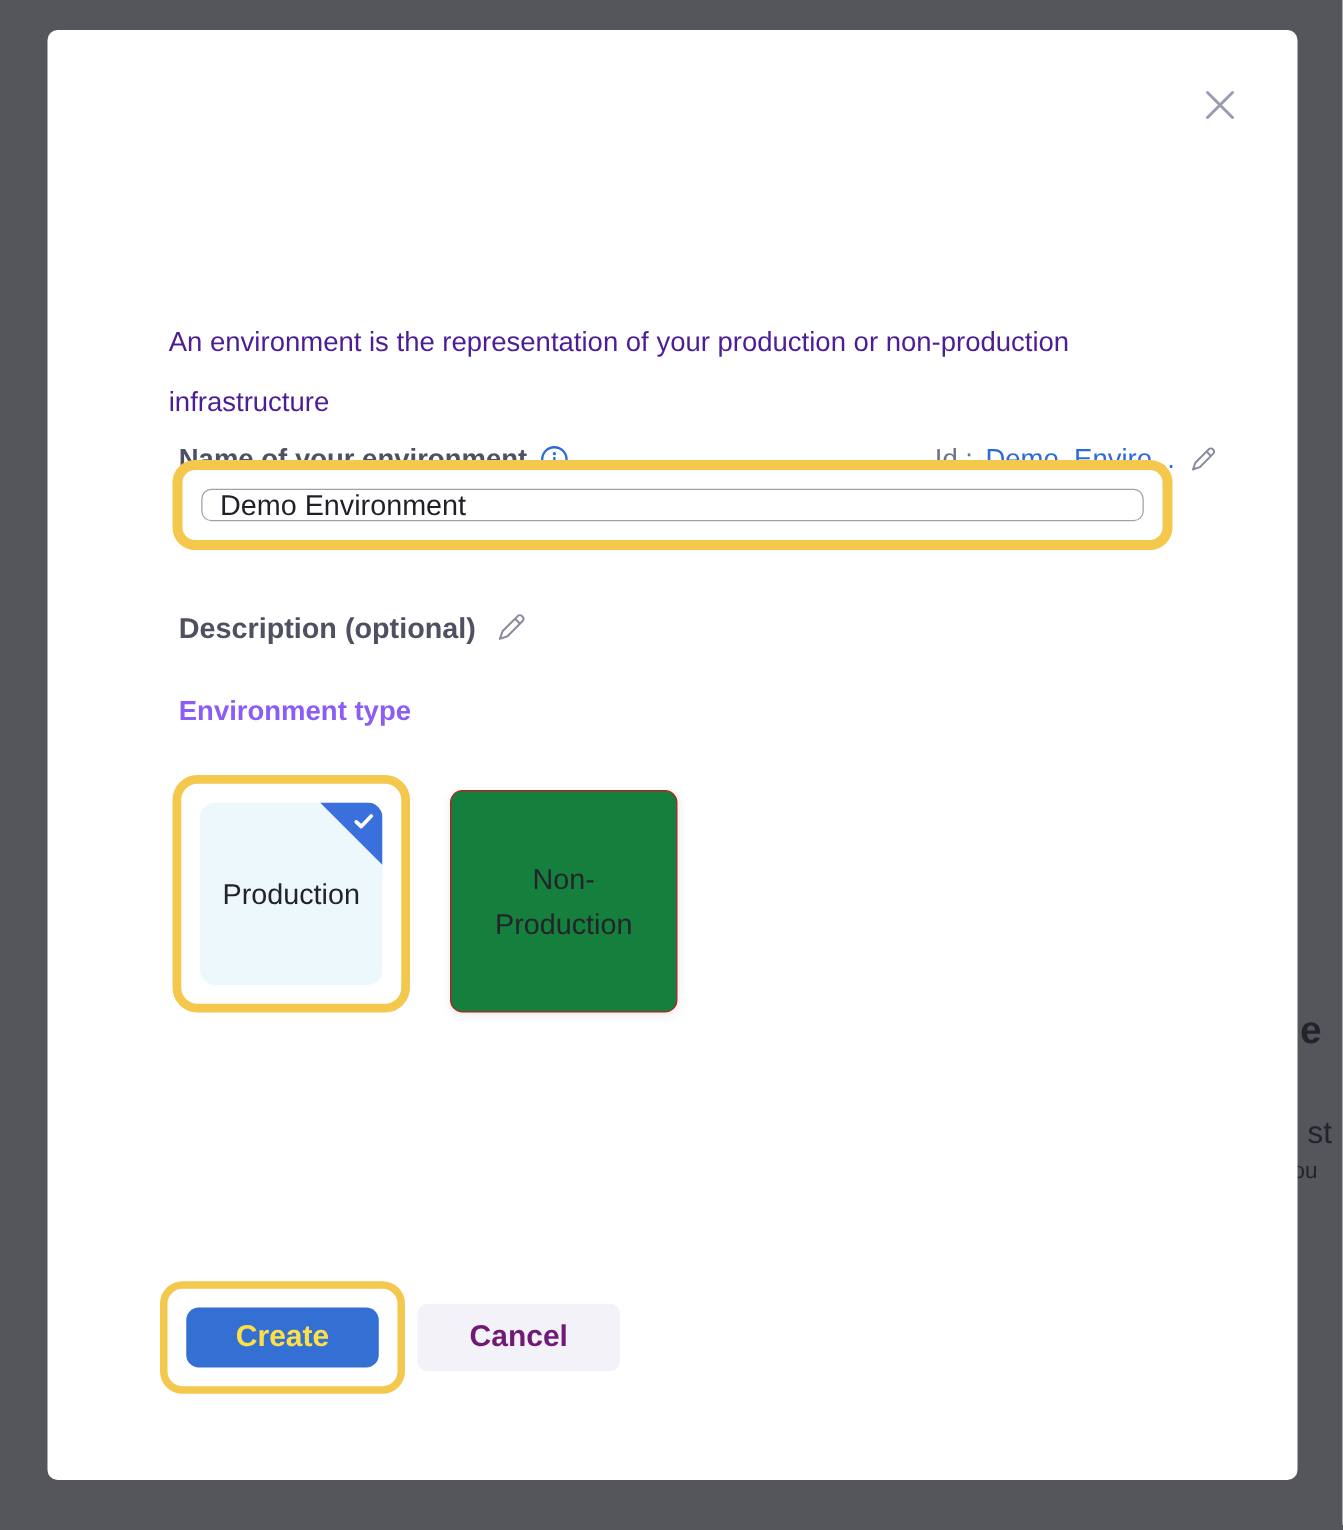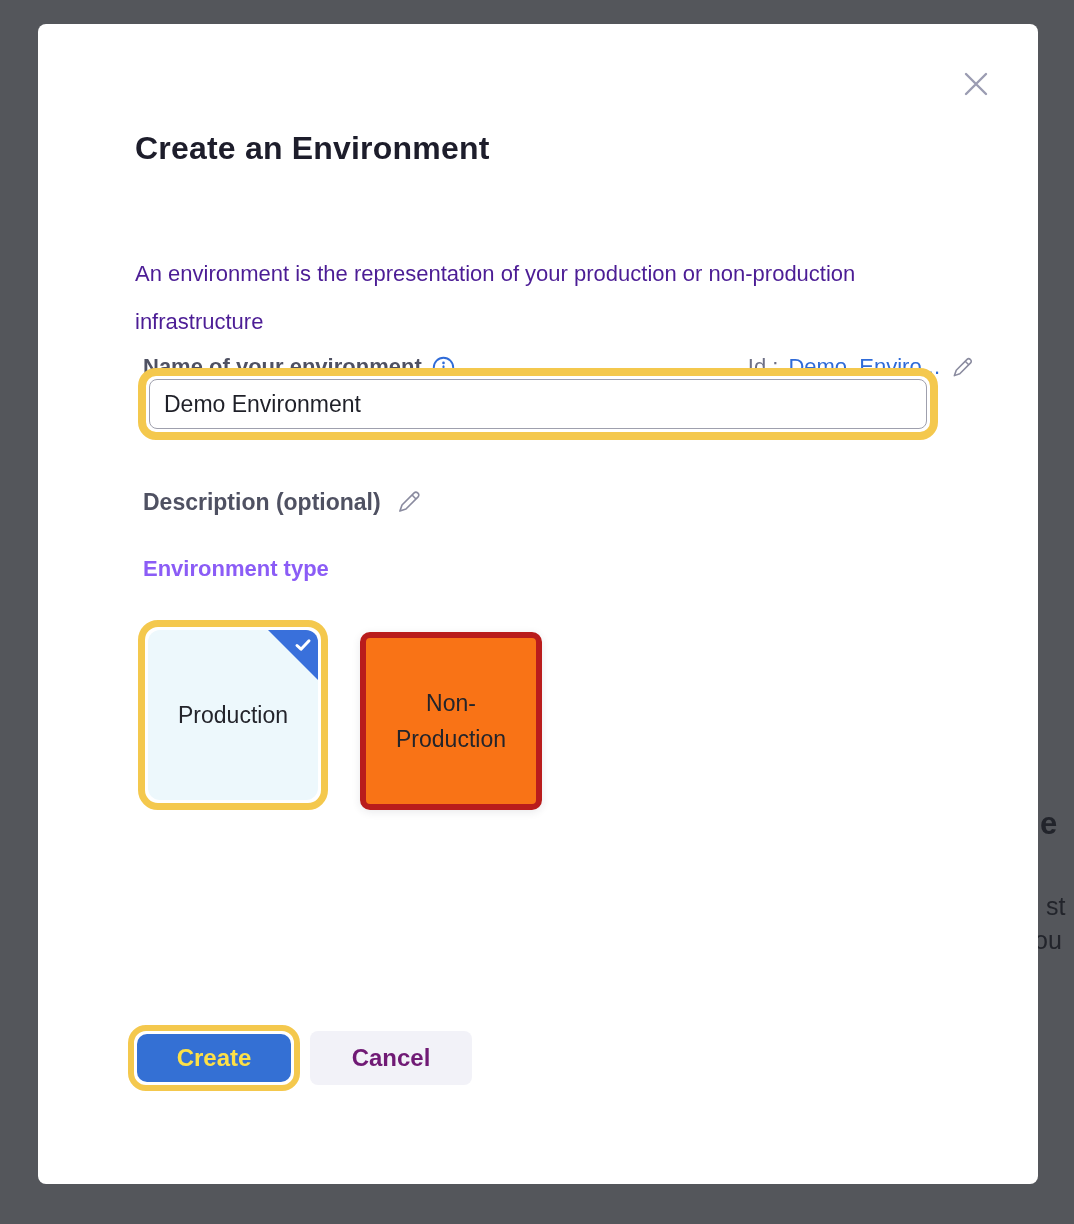--- a/index.html
+++ b/index.html
@@ -11,21 +11,21 @@
   }
 
   
   .fragment {
     position: absolute;
     color: #22242B;
     white-space: nowrap;
   }
   .frag-1 { left: 1040px; top: 806px; font-size: 31px; font-weight: 700; }
   .frag-2 { left: 1046px; top: 892px; font-size: 25px; }
-  .frag-3 { left: 1034px; top: 926px; font-size: 25px; }
+  .frag-3 { left: 1034px; top: 926px; font-size: 18px; }
 
   
   .modal {
     position: absolute;
     left: 38px; top: 24px;
     width: 1000px; height: 1160px;
     background: #FFFFFF;
     border-radius: 8px;
   }
 
@@ -77,21 +77,21 @@
     color: #2F6BD8;
     text-decoration: none;
     cursor: pointer;
   }
 
   
   .ring {
     background: #FFFFFF;
     border: 8px solid #F4C84D;
     border-radius: 18px;
-    padding: 3px;
+    padding: 15px;
   }
   .input-ring {
     position: absolute;
     left: 100px; top: 344px;
     width: 800px; height: 72px;
   }
   .env-name-input {
     width: 100%; height: 100%;
     border: 1px solid #9FA0AD;
     border-radius: 8px;
@@ -143,22 +143,22 @@
     line-height: 36px;
     color: #23242B;
     cursor: pointer;
     position: relative;
     overflow: hidden;
   }
   .type-card.selected { background: #EDF8FC; }
   .type-card.plain {
     width: 182px; height: 178px;
     margin-top: 5px;
-    background: #f97316;
-    border: 6px solid #b91c1c;
+    background: #15803d;
+    border: 1px solid #b91c1c;
     border-radius: 10px;
     box-shadow: 0 2px 8px rgba(40,41,61,0.10);
     padding: 12px 30px;
   }
   .corner-badge {
     position: absolute;
     top: 0; right: 0;
     width: 0; height: 0;
     border-top: 50px solid #3970DB;
     border-left: 50px solid transparent;
@@ -209,21 +209,20 @@
   <div class="fragment frag-3">ou</div>
 
   <div class="modal">
 
     <button class="close-btn">
       <svg width="38" height="38" viewBox="0 0 38 38">
         <path d="M9 9 L29 29 M29 9 L9 29" stroke="#9B9CB2" stroke-width="2.4" stroke-linecap="round" fill="none"></path>
       </svg>
     </button>
 
-    <h1 class="dialog-title">Create an Environment</h1>
 
     <p class="dialog-desc">An environment is the representation of your production or non-production infrastructure</p>
 
     <div class="label-row">
       <div class="label-left">
         <span class="field-label">Name of your environment</span>
         <span class="icon-btn">
           <svg width="23" height="23" viewBox="0 0 22 22">
             <circle cx="11" cy="11" r="9.3" fill="none" stroke="#2F6BD8" stroke-width="1.8"></circle>
             <line x1="11" y1="9.8" x2="11" y2="15.6" stroke="#2F6BD8" stroke-width="1.8" stroke-linecap="round"></line>

